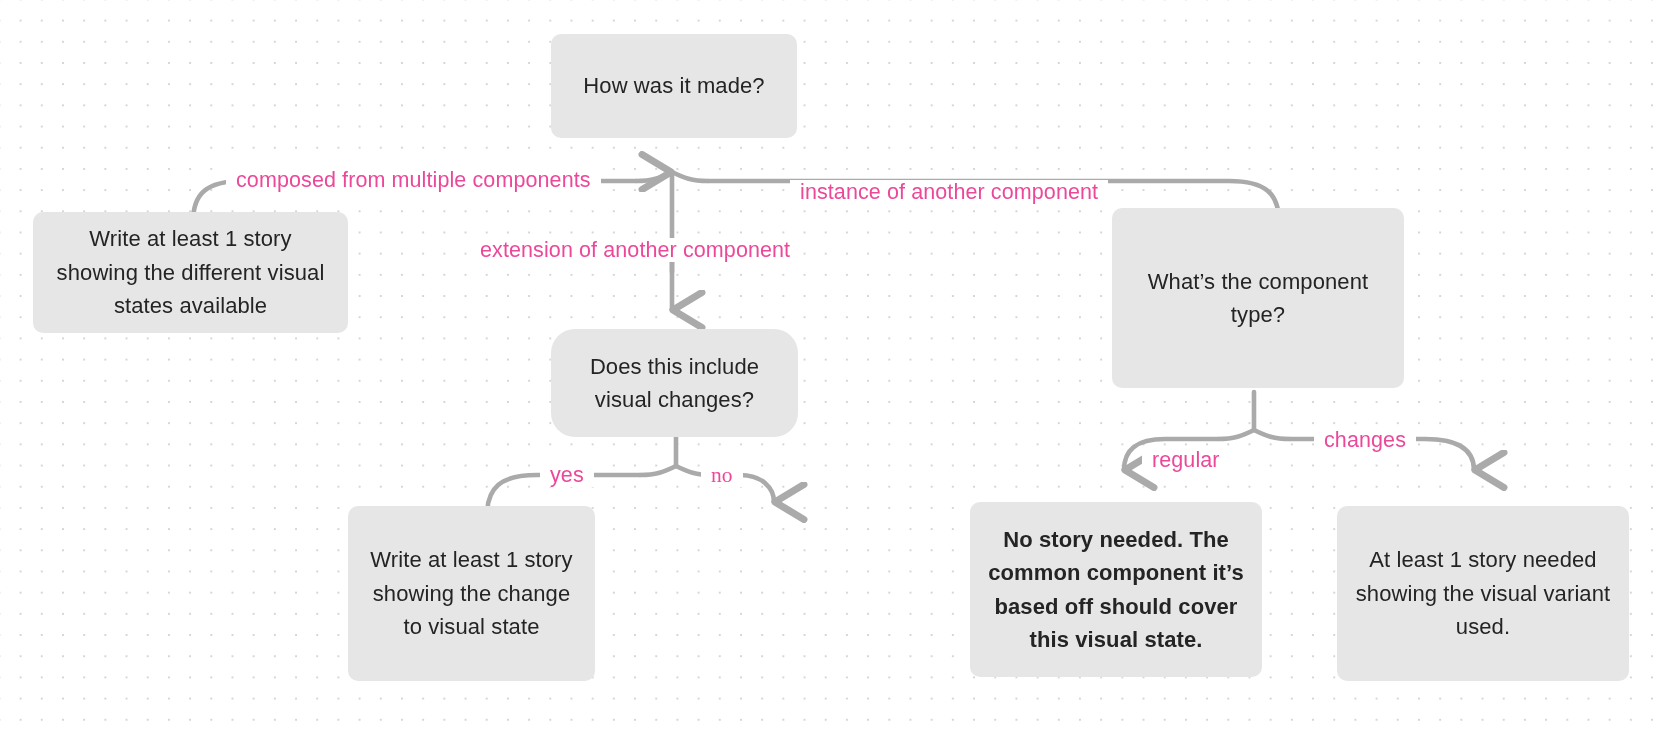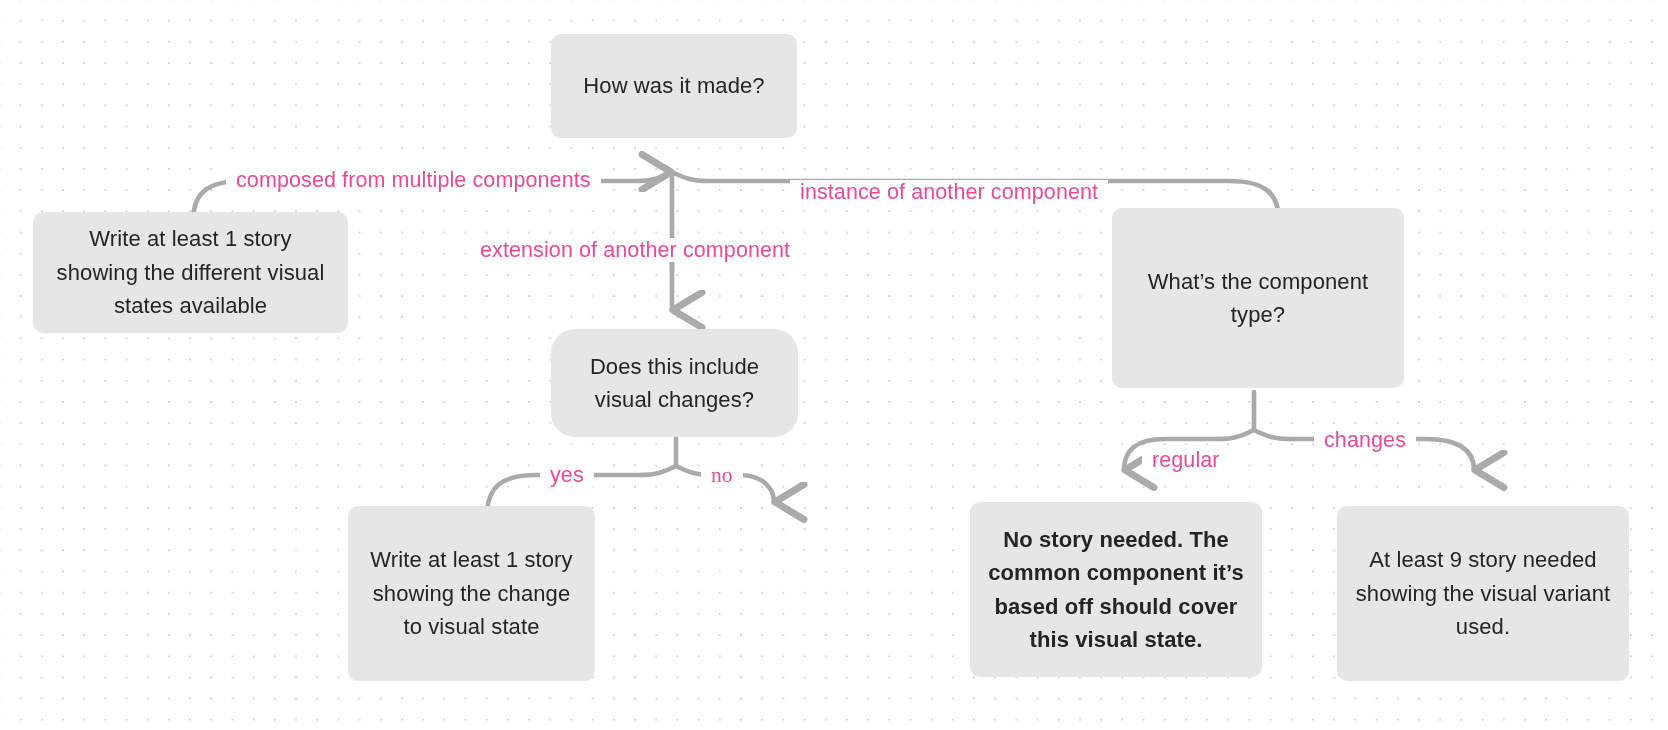--- a/index.html
+++ b/index.html
@@ -115,21 +115,21 @@
   <div class="node" style="left:348px; top:506px; width:247px; height:175px;">
     <span>Write at least 1 story showing the change to visual state</span>
   </div>
 
 
   <div class="node" style="left:970px; top:502px; width:292px; height:175px;font-weight:bold;">
     <span>No story needed. The common component it’s based off should cover this visual state.</span>
   </div>
 
   <div class="node" style="left:1337px; top:506px; width:292px; height:175px;">
-    <span>At least 9 story needed showing the visual variant used.</span>
+    <span>At least 1 story needed showing the visual variant used.</span>
   </div>
 
   <div class="edge-label" style="left: 236px; top: 168px; background: rgb(255, 255, 255); padding: 0px 10px; margin-left: -10px;">
     <span>composed from multiple components</span>
   </div>
 
   <div class="edge-label" style="left: 480px; top: 238px; background: rgb(255, 255, 255); padding: 0px 10px; margin-left: -10px;">
     <span>extension of another component</span>
   </div>
 

